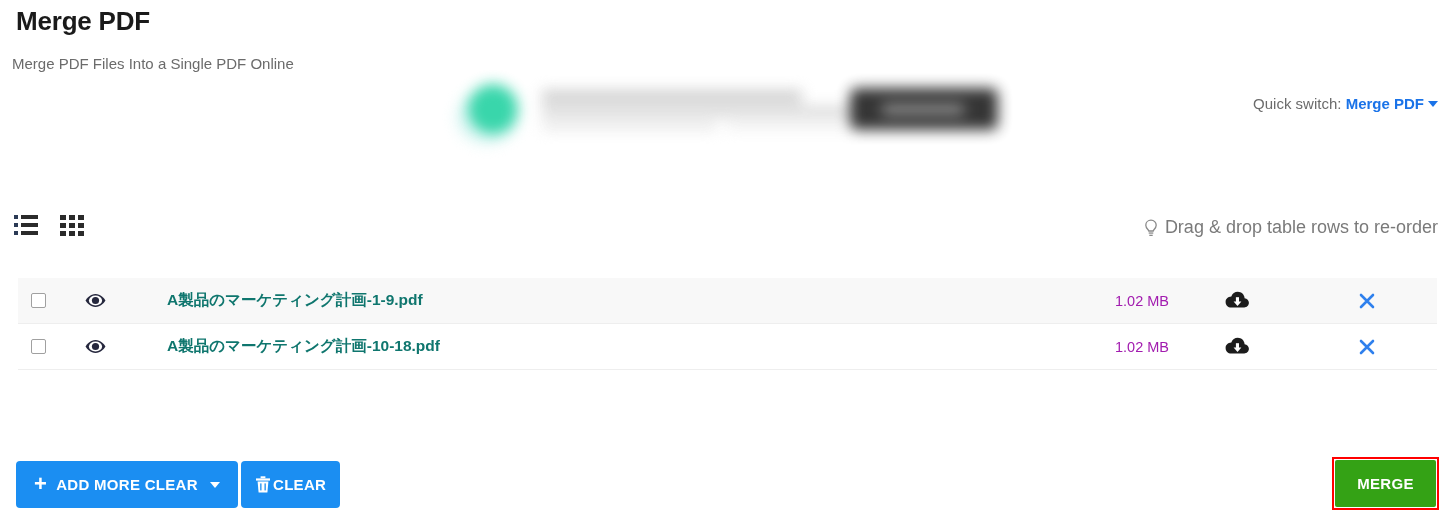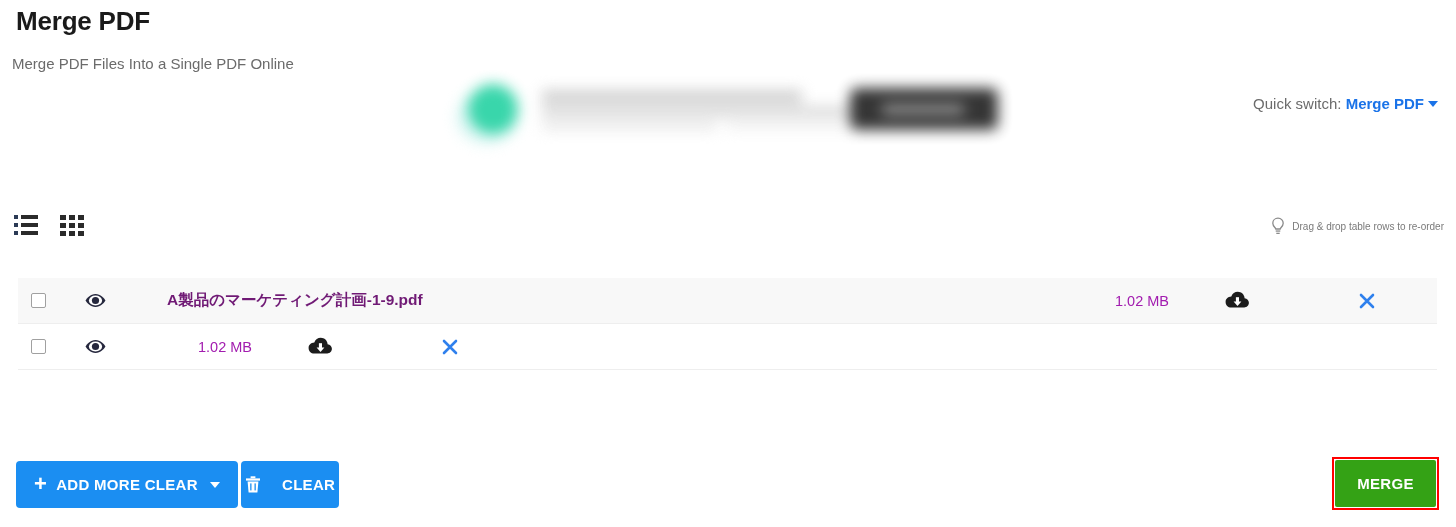--- a/index.html
+++ b/index.html
@@ -124,23 +124,23 @@
     gap: 22px;
   }
   .view-btn {
     display: block;
     line-height: 0;
     cursor: pointer;
   }
 
   .reorder-hint {
     position: absolute;
-    right: 12px;
+    right: 18px;
     top: 217px;
-    font-size: 10px;
+    font-size: 18px;
     color: #7a7a7a;
     display: flex;
     align-items: center;
     gap: 7px;
     white-space: nowrap;
   }
   .bulb-icon { line-height: 0; }
 
   
   .file-table {
@@ -180,21 +180,21 @@
     display: flex;
     justify-content: center;
     align-items: center;
     line-height: 0;
     cursor: pointer;
   }
   .cell-name {
     flex: 1;
     font-size: 15.5px;
     font-weight: bold;
-    color: #701a75;
+    color: #0f766e;
     padding-left: 35px;
     white-space: nowrap;
     overflow: hidden;
   }
   .cell-size {
     width: 120px;
     text-align: right;
     font-size: 14.5px;
     color: #a21caf;
     padding-right: 8px;
@@ -256,22 +256,22 @@
     border-left: 5px solid transparent;
     border-right: 5px solid transparent;
     border-top: 6px solid #ffffff;
   }
 
   .clear-btn {
     position: absolute;
     left: 241px;
     top: 461px;
     height: 47px;
-    padding: 0 4px;
-    gap: 21px;
+    padding: 0 14px;
+    gap: 2px;
   }
   .trash-icon { line-height: 0; }
 
   .merge-wrap {
     position: absolute;
     right: 17px;
     top: 457px;
     border: 2px solid #ff0000;
     padding: 1px;
     background: #ffffff;
@@ -378,20 +378,21 @@
     <div class="cell-check">
       <span class="row-checkbox"></span>
     </div>
     <div class="cell-eye">
       <svg width="21" height="15" viewBox="0 0 21 15">
         <path d="M10.5 1C5.5 1 1.6 5.2 0.7 7.5c0.9 2.3 4.8 6.5 9.8 6.5s8.9-4.2 9.8-6.5C19.4 5.2 15.5 1 10.5 1z" fill="#25273d"></path>
         <ellipse cx="10.5" cy="7.5" rx="6.6" ry="5.1" fill="#ffffff"></ellipse>
         <circle cx="10.5" cy="7.5" r="3.6" fill="#25273d"></circle>
       </svg>
     </div>
+    <div class="cell-name">A製品のマーケティング計画-10-18.pdf</div>
     <div class="cell-size">1.02 MB</div>
     <div class="cell-download">
       <svg width="25" height="19" viewBox="0 0 25 19">
         <path d="M19.6 7.2c-0.2-3.6-3.2-6.4-6.8-6.4-3 0-5.6 2-6.5 4.7C2.8 5.7 0.6 8 0.6 10.9c0 3.1 2.5 5.6 5.6 5.6h13c2.6 0 4.7-2.1 4.7-4.7 0-2.4-1.8-4.4-4.3-4.6z" fill="#1c1c1c"></path>
         <rect x="10.9" y="6.2" width="3.1" height="5.2" fill="#ffffff"></rect>
         <path d="M8.6 10.4h7.8L12.5 15z" fill="#ffffff"></path>
       </svg>
     </div>
     <div class="cell-remove">
       <svg width="16" height="16" viewBox="0 0 16 16">

